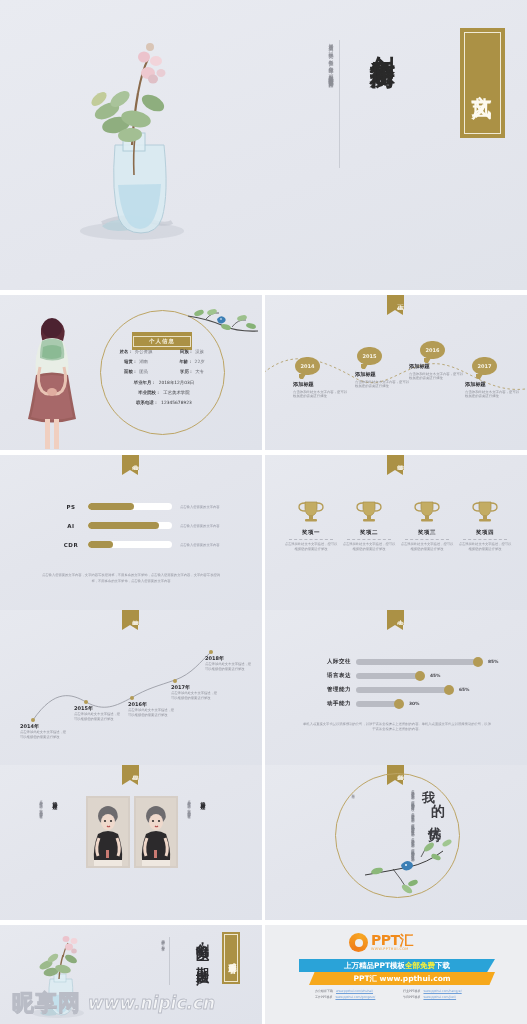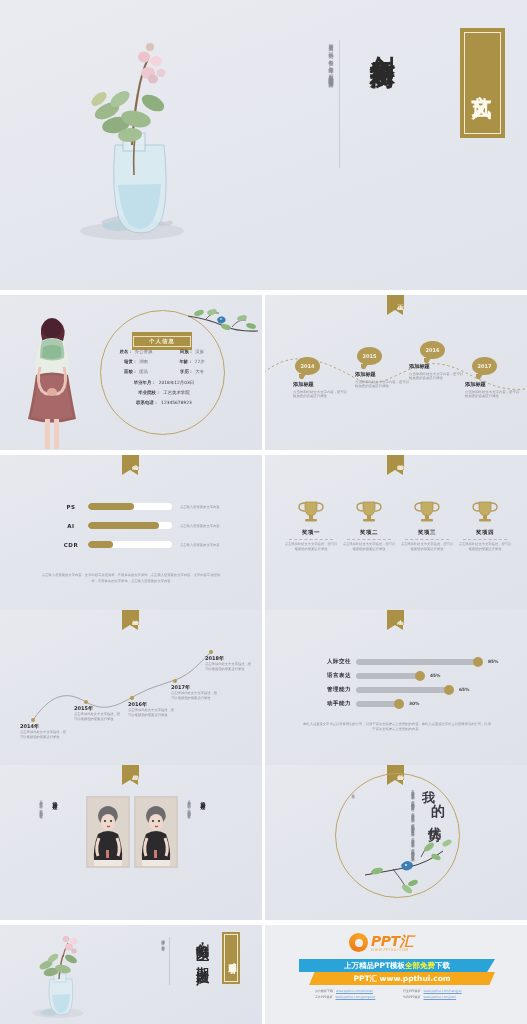--- a/index.html
+++ b/index.html
@@ -201,21 +201,21 @@
   .thx-sub{
     position:absolute; right:92px; top:12px; height:48px;
     writing-mode:vertical-rl; text-orientation:upright;
     font-size:3.2px; line-height:6px; color:#8c8e97; letter-spacing:.4px;
     border-right:1px solid #c6c9d1; padding-right:3px;
   }
 
   
   #s-ppt{ left:265px; top:925px; width:262px; height:99px;
     background:#edeef1; }
-  .ppt-logo{ position:absolute; left:84px; top:8px; display:flex; align-items:center; gap:3px;font-style:italic;}
+  .ppt-logo{ position:absolute; left:84px; top:8px; display:flex; gap:3px;}
   .ppt-mark{ width:19px; height:19px; border-radius:50%;
     background:conic-gradient(from 200deg,#f07c19,#f7a623,#f07c19); position:relative;}
   .ppt-mark:after{ content:""; position:absolute; left:5.5px; top:5.5px;
     width:8px; height:8px; border-radius:50%; background:#edeef1;}
   .ppt-word{ font-size:14px; font-weight:700; color:#f18b1c; letter-spacing:-.5px; line-height:14px;}
   .ppt-url{ font-size:3.4px; color:#f4a33c; letter-spacing:.4px;}
   .band{ position:absolute; height:13px; display:flex; align-items:center;
     justify-content:center; font-size:7.5px; font-weight:700; }
   #band1{ left:34px; top:34px; width:196px; background:#2aa3d8; color:#ffffff;
     clip-path:polygon(0 0,100% 0,96% 100%,0 100%);}
@@ -693,14 +693,18 @@
         <a href="#">www.ppthui.com/gongzuo/</a>
       </div>
       <div class="linkrow">
         <b>节日PPT模板</b>
         <a href="#">www.ppthui.com/jieri/</a>
       </div>
     </div>
 
   </div>
 
+  <div class="wm">
+    <span class="wm-cn">昵享网</span>
+    <span class="wm-en">www.nipic.cn</span>
+  </div>
 
 </div>
 
 </body></html>

